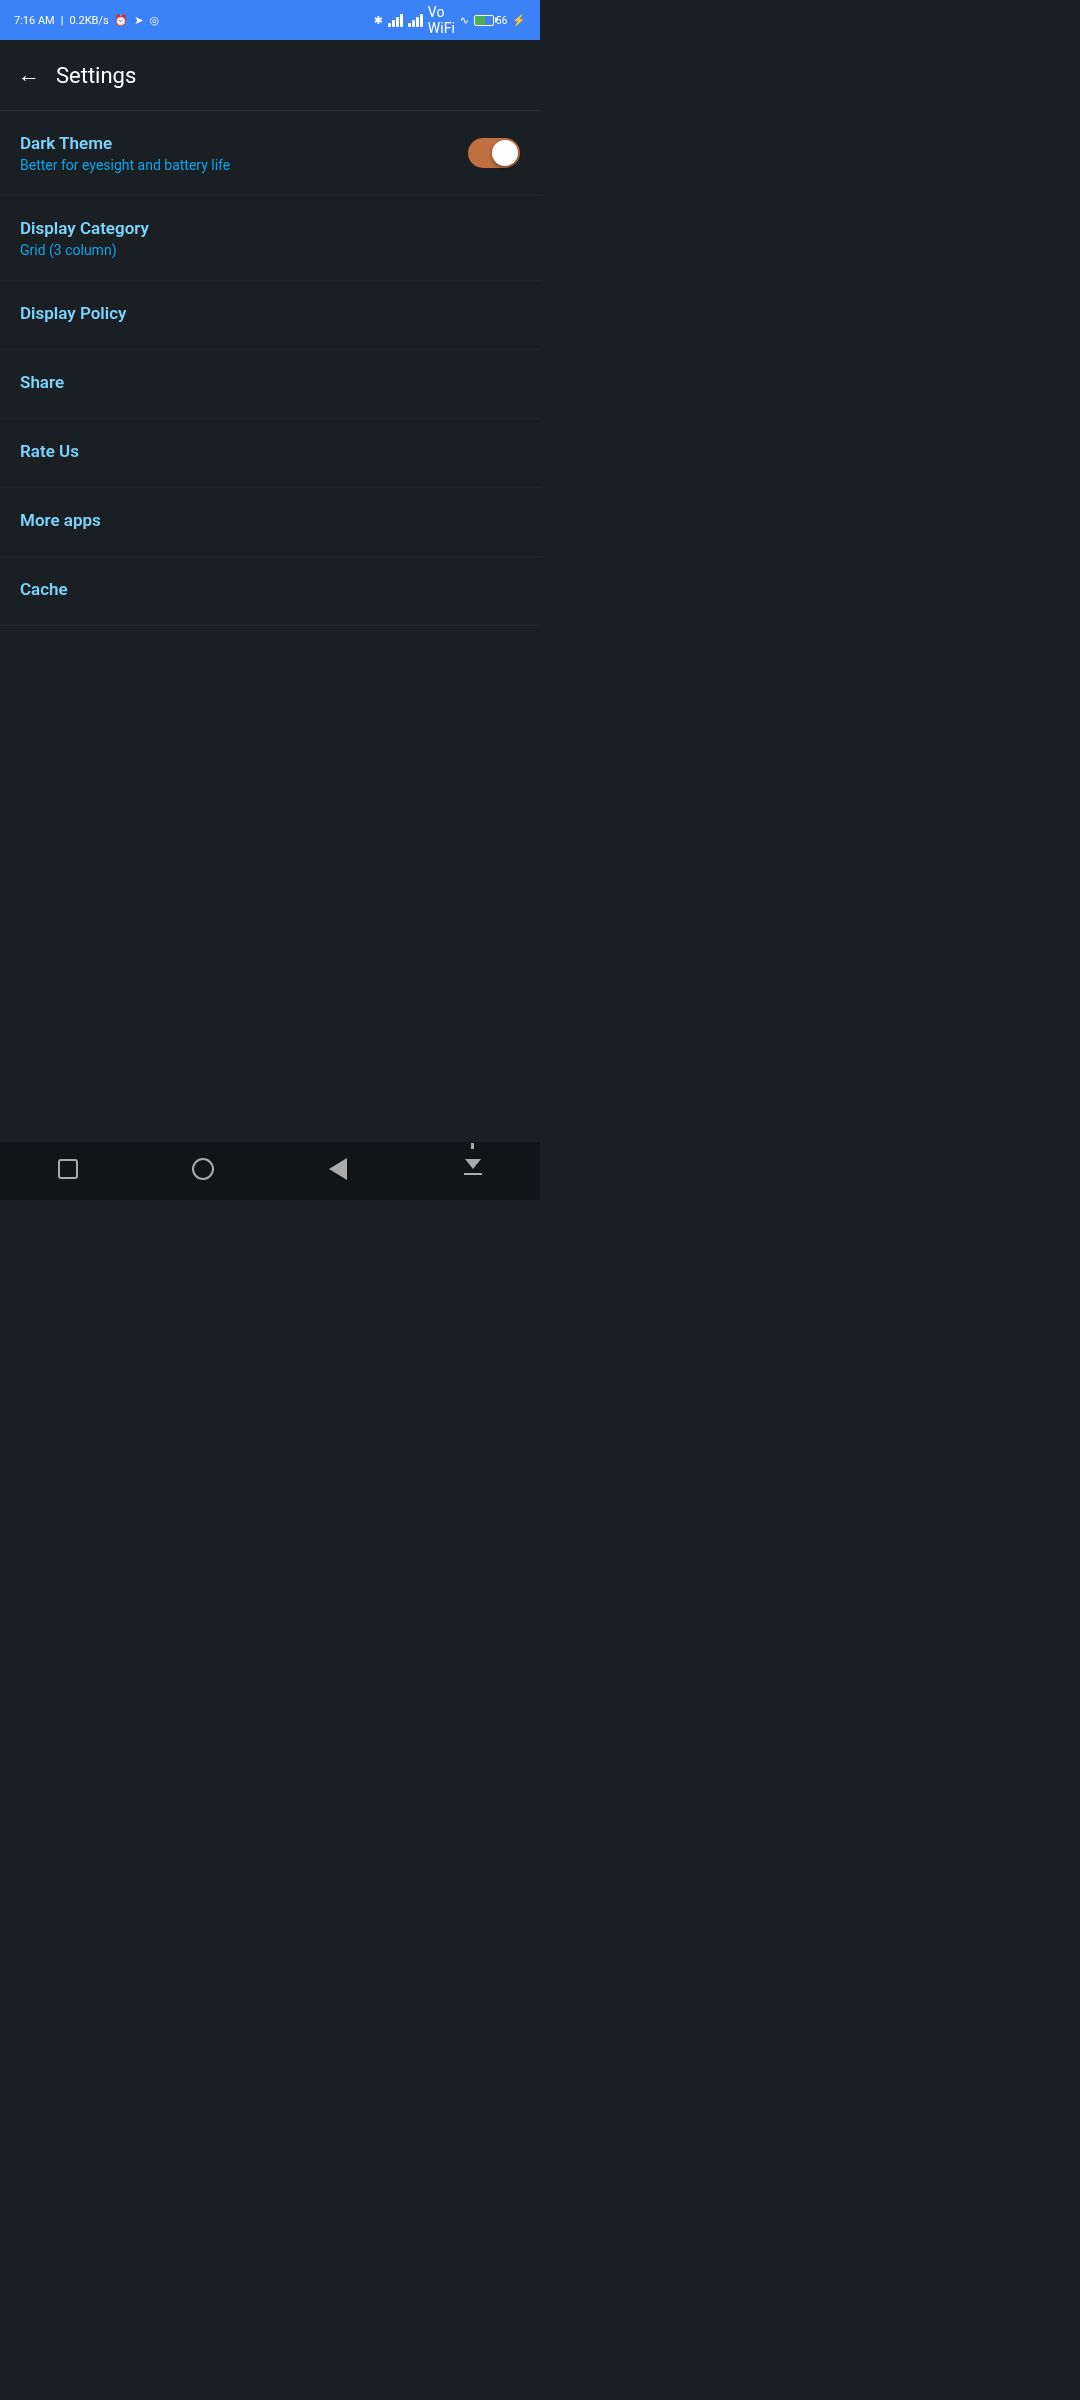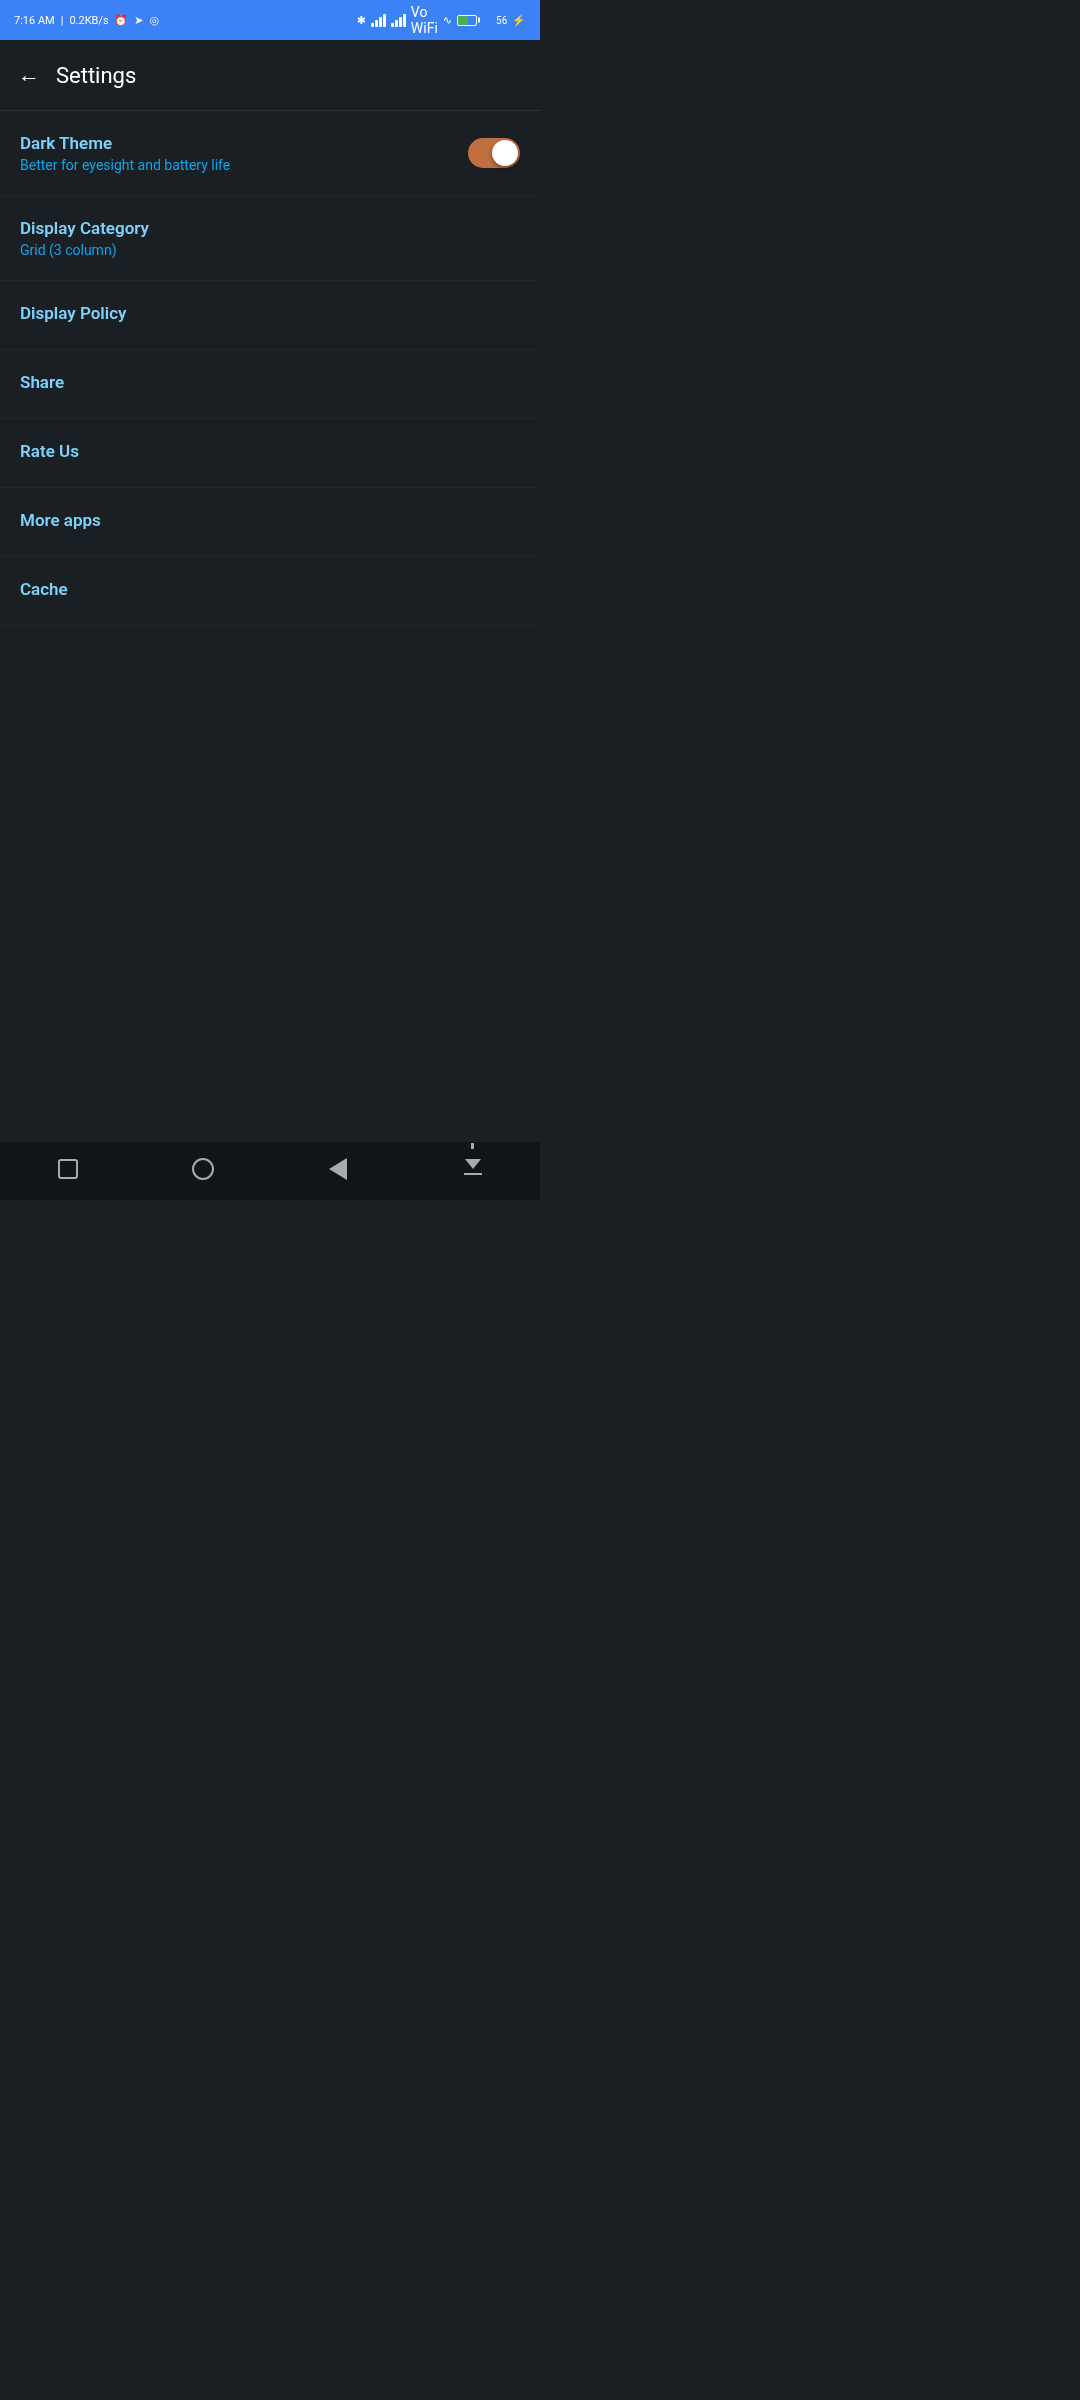--- a/index.html
+++ b/index.html
@@ -37,21 +37,21 @@
       display: flex;
       align-items: center;
       gap: 5px;
       font-size: 11px;
       color: #ffffff;
     }
 
     .battery-icon {
       display: inline-flex;
       align-items: center;
-      gap: 19px;
+      gap: 2px;
     }
 
     .battery-box {
       width: 20px;
       height: 11px;
       border: 1.5px solid #fff;
       border-radius: 2px;
       position: relative;
       display: inline-block;
     }

